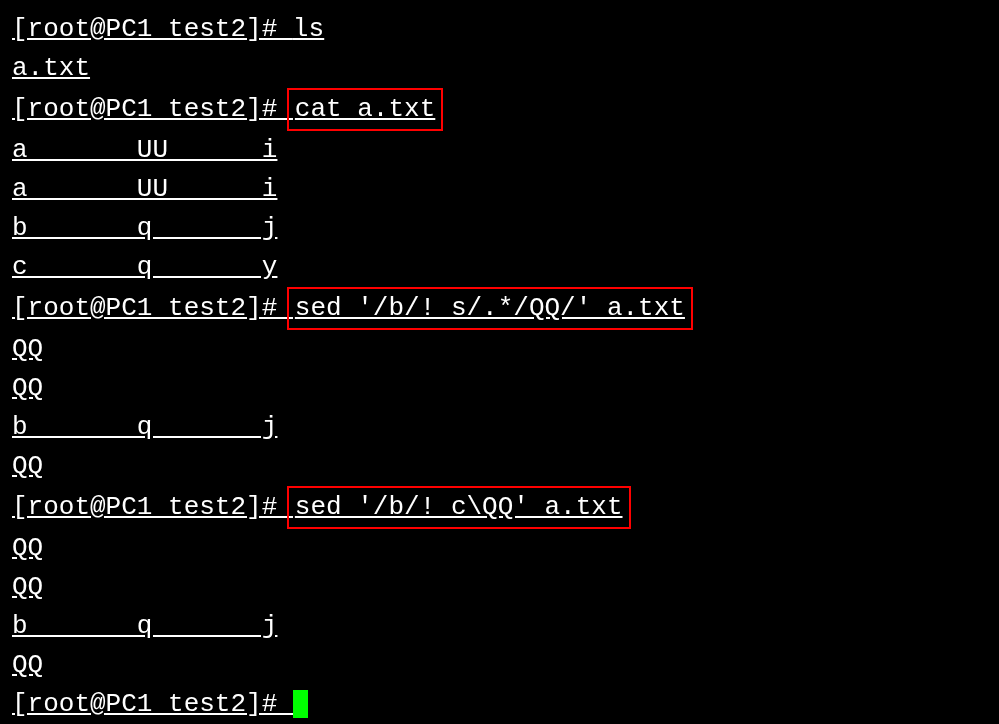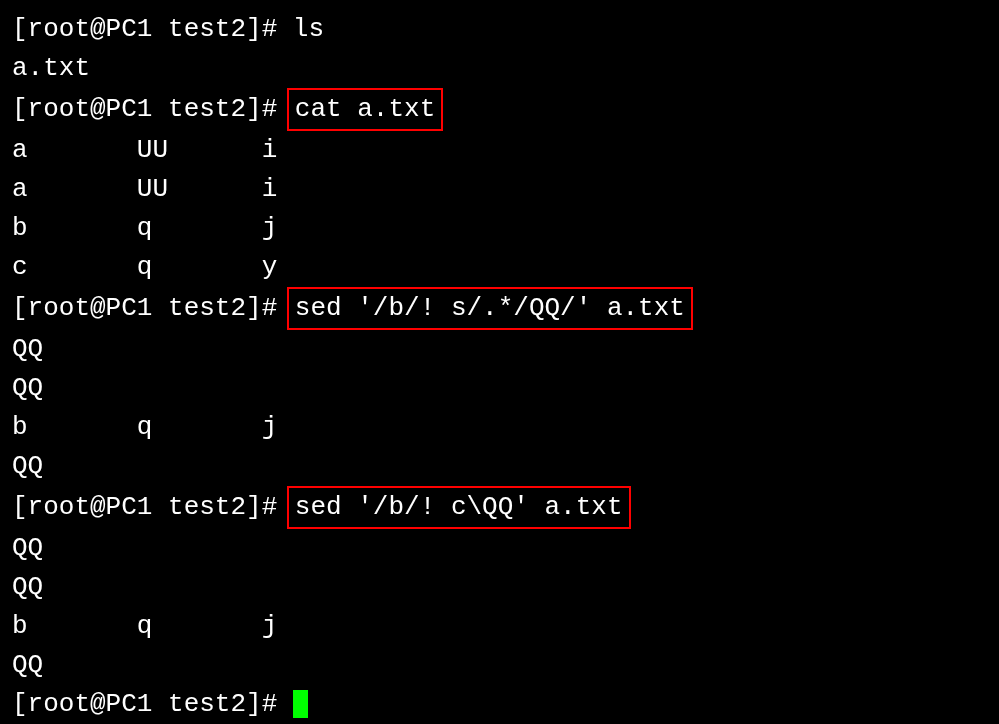--- a/index.html
+++ b/index.html
@@ -1,18 +1,19 @@
 <!DOCTYPE html>
 <html><head>
   <meta charset="utf-8">
   <style>
     * {
       margin: 0;
       padding: 0;
       box-sizing: border-box;
+      text-decoration: underline;
     }
     body {
       background-color: #000000;
       color: #ffffff;
       font-family: 'Courier New', Consolas, monospace;
       font-size: 26px;
       padding: 10px 12px;
       width: 999px;
       height: 724px;
       line-height: 1.5;

